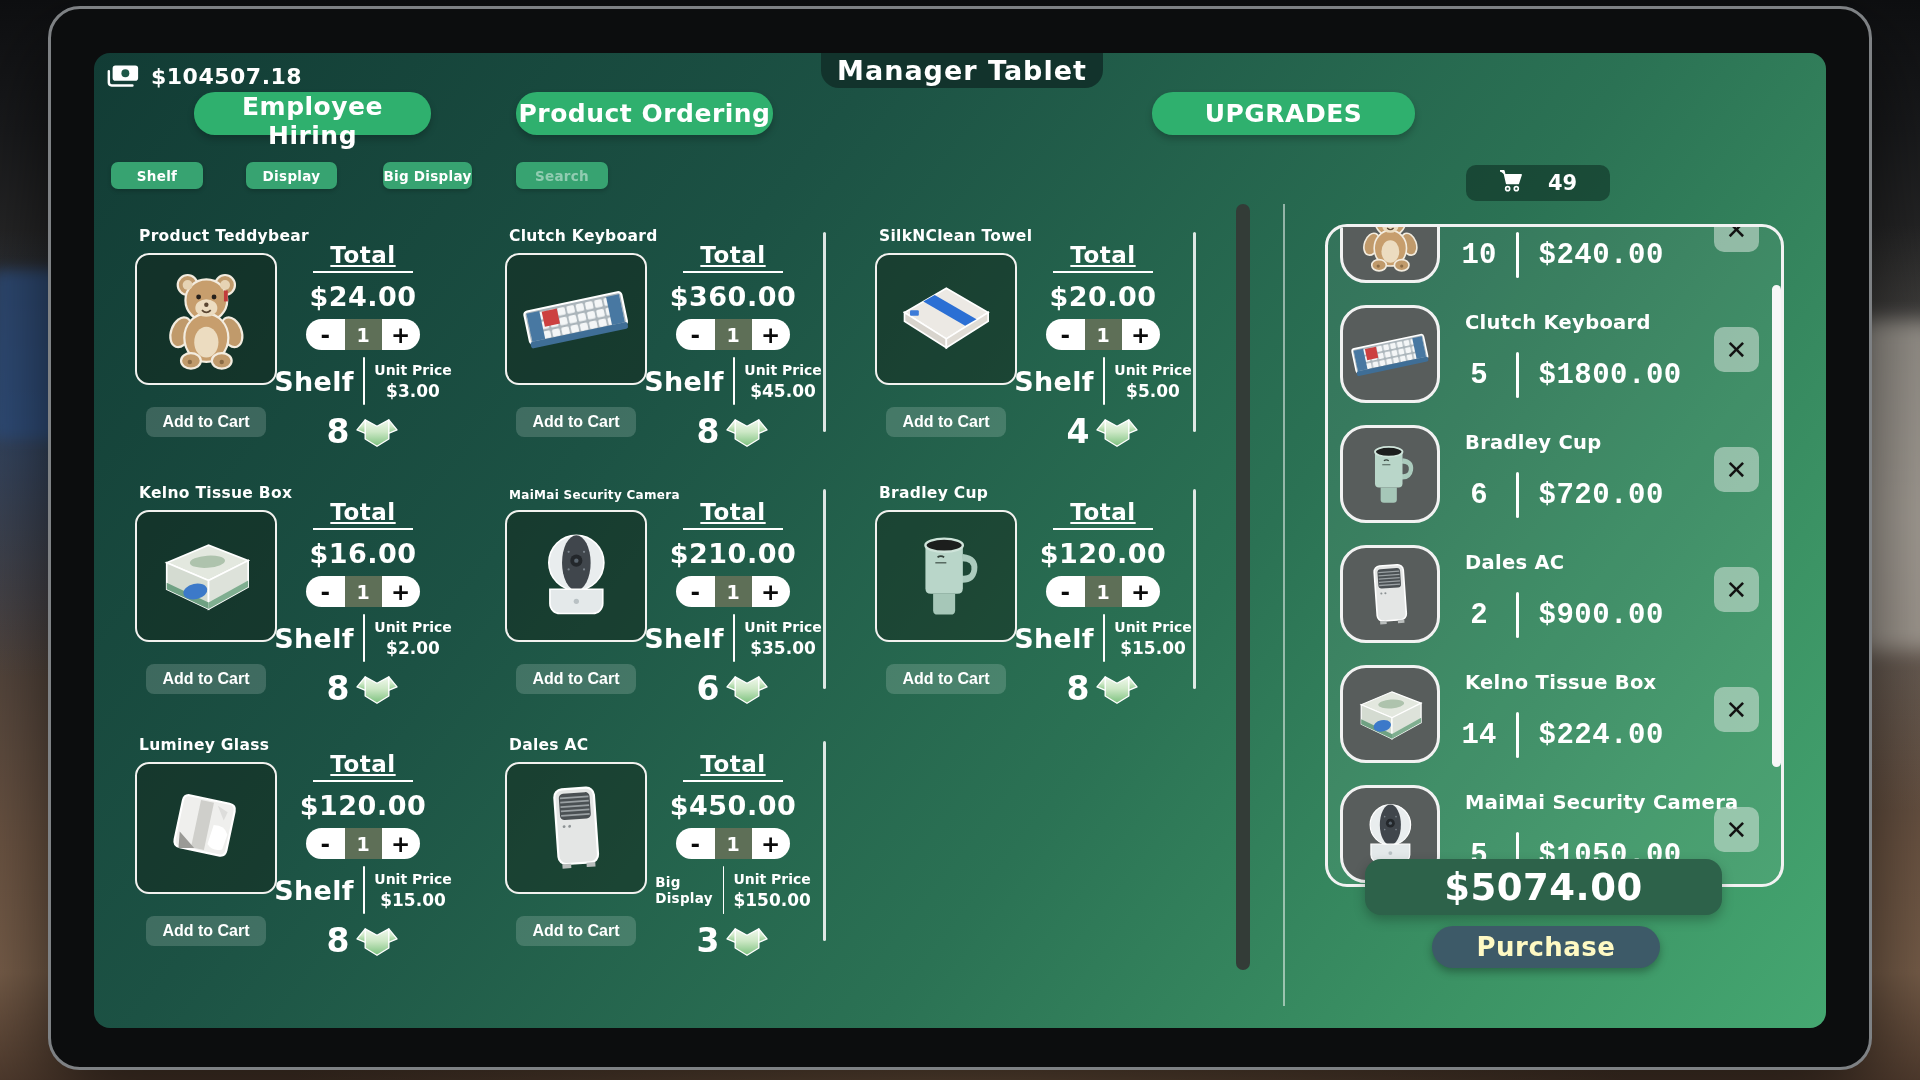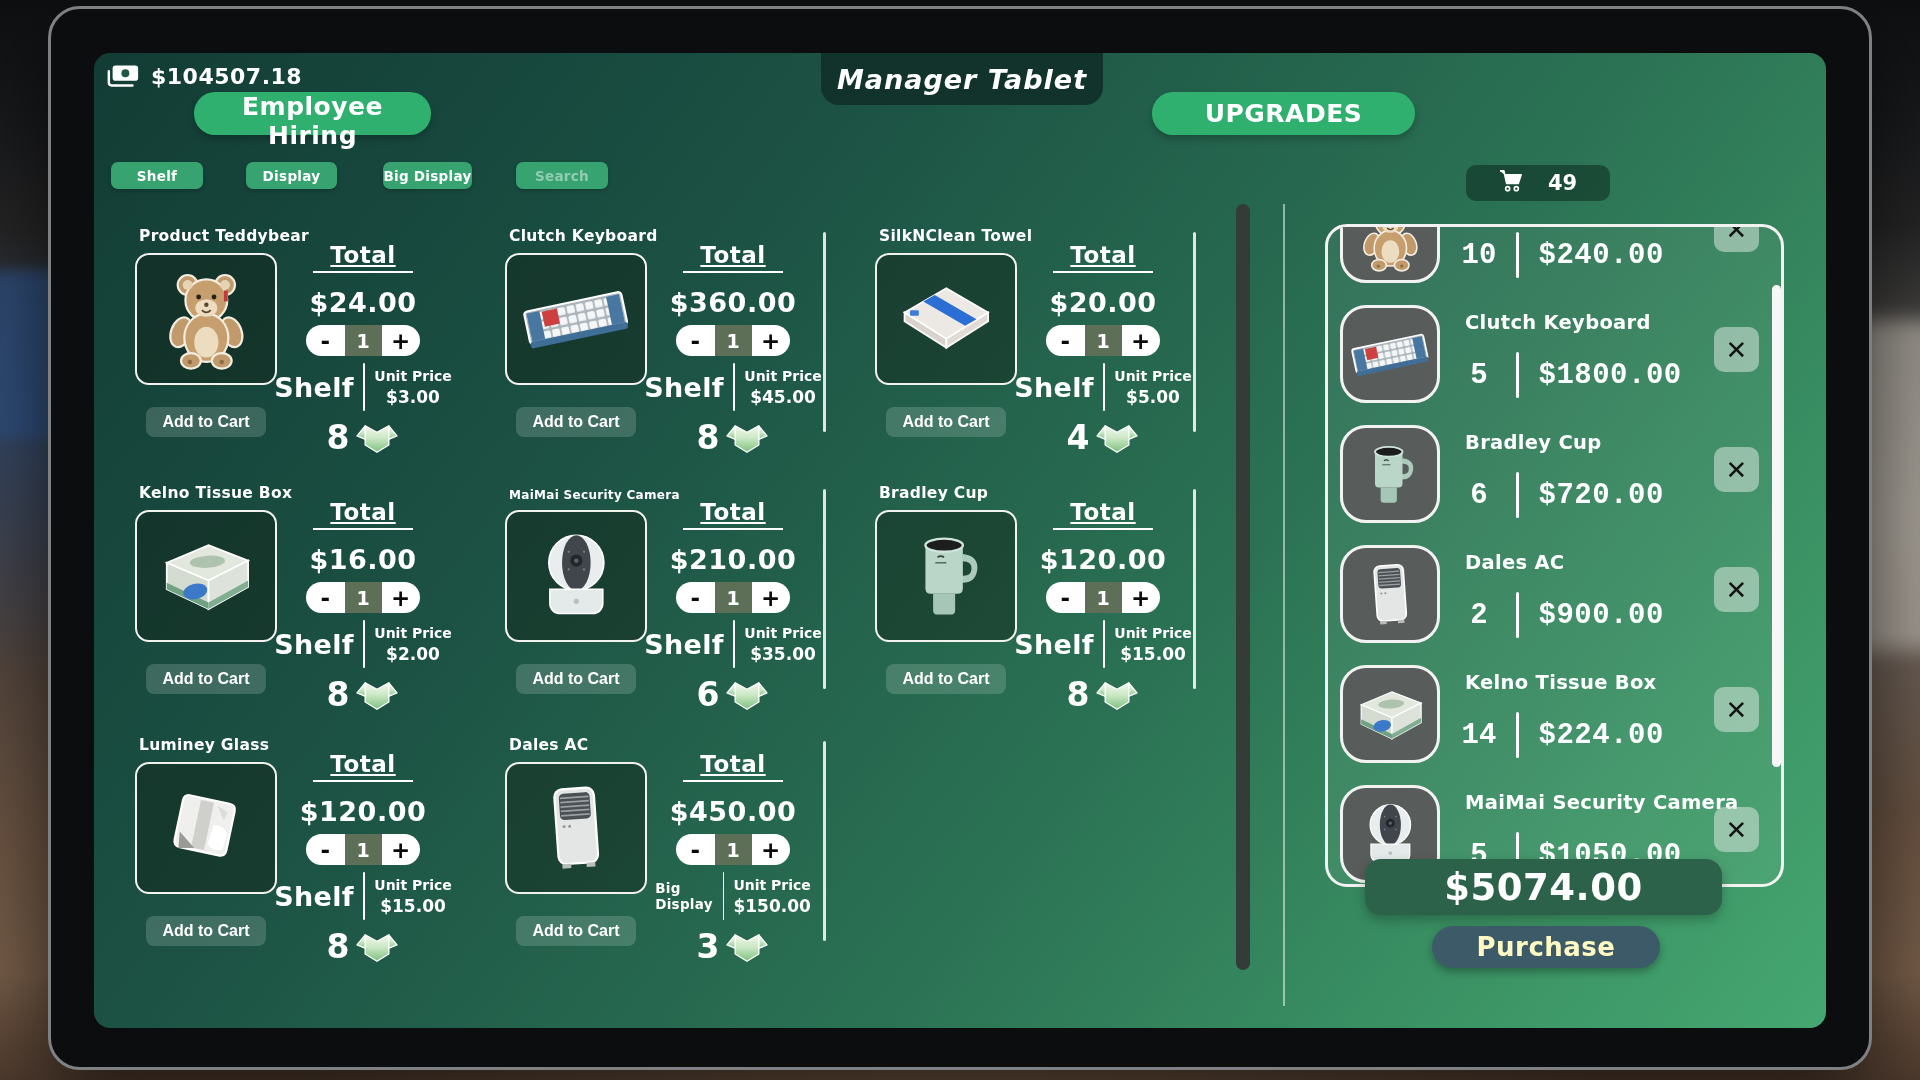--- a/index.html
+++ b/index.html
@@ -24,23 +24,23 @@
     background:#0c0d0e; border:3px solid #7e8184; border-radius:32px;
     box-shadow:0 30px 80px rgba(0,0,0,.6); }
   .screen { position:absolute; left:43px; top:44px; width:1732px; height:975px;
     border-radius:16px; overflow:hidden;
     background:linear-gradient(128deg, var(--screen-dark,#123c35) 0%, #1c5244 32%, #2b7254 62%, #3c9465 85%, var(--screen-light,#45a771) 100%); }
 
   
   .balance { position:absolute; left:12px; top:10px; display:flex; align-items:center; gap:11px;
     font-size:22px; letter-spacing:.5px; }
   .balance svg { display:block; }
-  .title-tab { position:absolute; left:727px; top:0; width:282px; height:52px;
+  .title-tab { position:absolute; left:727px; top:0; width:282px; height:35px;
     background:var(--title-bg,#12332c); border-radius:0 0 18px 18px;
-    display:flex; align-items:center; justify-content:center; font-size:27px; letter-spacing:1px;font-style:italic; }
+    display:flex; align-items:center; justify-content:center; font-size:27px; letter-spacing:1px; }
   .tab { position:absolute; top:39px; height:43px; border:none; border-radius:21px;
     background:var(--accent-green,#2fb06e); color:#fff; font-family:inherit; font-weight:700;
     font-size:25px; letter-spacing:.5px; box-shadow:0 4px 7px rgba(0,0,0,.22); cursor:pointer; }
   .tab-hiring   { left:100px;  width:237px; }
   .tab-ordering { left:422px;  width:257px; }
   .tab-upgrades { left:1058px; width:263px; }
 
   
   .filter { position:absolute; top:109px; height:27px; border:none; border-radius:7px;
     background:var(--filter-green,#37a371); color:#fff; font-family:inherit; font-weight:700;
@@ -60,21 +60,21 @@
   .p-image { position:absolute; top:23px; left:0; width:142px; height:132px; border-radius:14px;
     border:2.5px solid #f2f2ef; background:rgba(16,28,19,.42);
     display:flex; align-items:center; justify-content:center; }
   .p-image svg { width:86%; height:86%; }
   .p-add { position:absolute; top:177px; left:11px; width:120px; height:30px; border:none;
     border-radius:8px; background:rgba(235,245,240,.18); color:#fff; font-family:Liberation Sans, sans-serif;
     font-weight:700; font-size:16px; cursor:pointer; }
   .p-right { position:absolute; left:153px; top:12px; width:150px;
     display:flex; flex-direction:column; align-items:center; }
   .p-total-label { font-size:23px; padding:0 17px 3px; border-bottom:2.5px solid #fff; letter-spacing:.5px;text-decoration:underline; }
-  .p-total { font-size:27px; margin-top:14px; letter-spacing:.5px;text-align:right; }
+  .p-total { font-size:27px; margin-top:8px; letter-spacing:.5px;text-align:right; }
   .p-stepper { margin-top:7px; width:114px; height:31px; background:#fff; border-radius:16px;
     display:flex; align-items:stretch; overflow:hidden; }
   .p-minus,.p-plus { flex:1; border:none; background:transparent; color:#0a0a0a;
     font-family:inherit; font-weight:900; font-size:23px; line-height:26px; cursor:pointer; }
   .p-qty { width:37px; background:#5e6f57; color:#fff; font-size:19px;
     display:flex; align-items:center; justify-content:center; }
   .p-midrow { margin-top:5px; height:52px; display:flex; align-items:center; justify-content:center; gap:9px; }
   .p-placement { font-size:27px; letter-spacing:.3px; }
   .p-placement.placement-small { font-size:13.5px; }
   .p-vdiv { width:2.5px; height:48px; background:#fff; border-radius:2px; }
@@ -140,20 +140,21 @@
         </svg>
       </span>
       <span>$104507.18</span>
     </div>
 
     <div class="title-tab">
       <span>Manager Tablet</span>
     </div>
 
     <button class="tab tab-hiring">Employee Hiring</button>
+    <button class="tab tab-ordering">Product Ordering</button>
     <button class="tab tab-upgrades">UPGRADES</button>
 
     <button class="filter f-shelf">Shelf</button>
     <button class="filter f-display">Display</button>
     <button class="filter f-big">Big Display</button>
     <input class="filter f-search" readonly="" placeholder="Search" style="">
 
     <div id="product-grid">
         <div class="product-card" style="left: 41px; top: 177px;">
     <div class="p-name">Product Teddybear</div>

